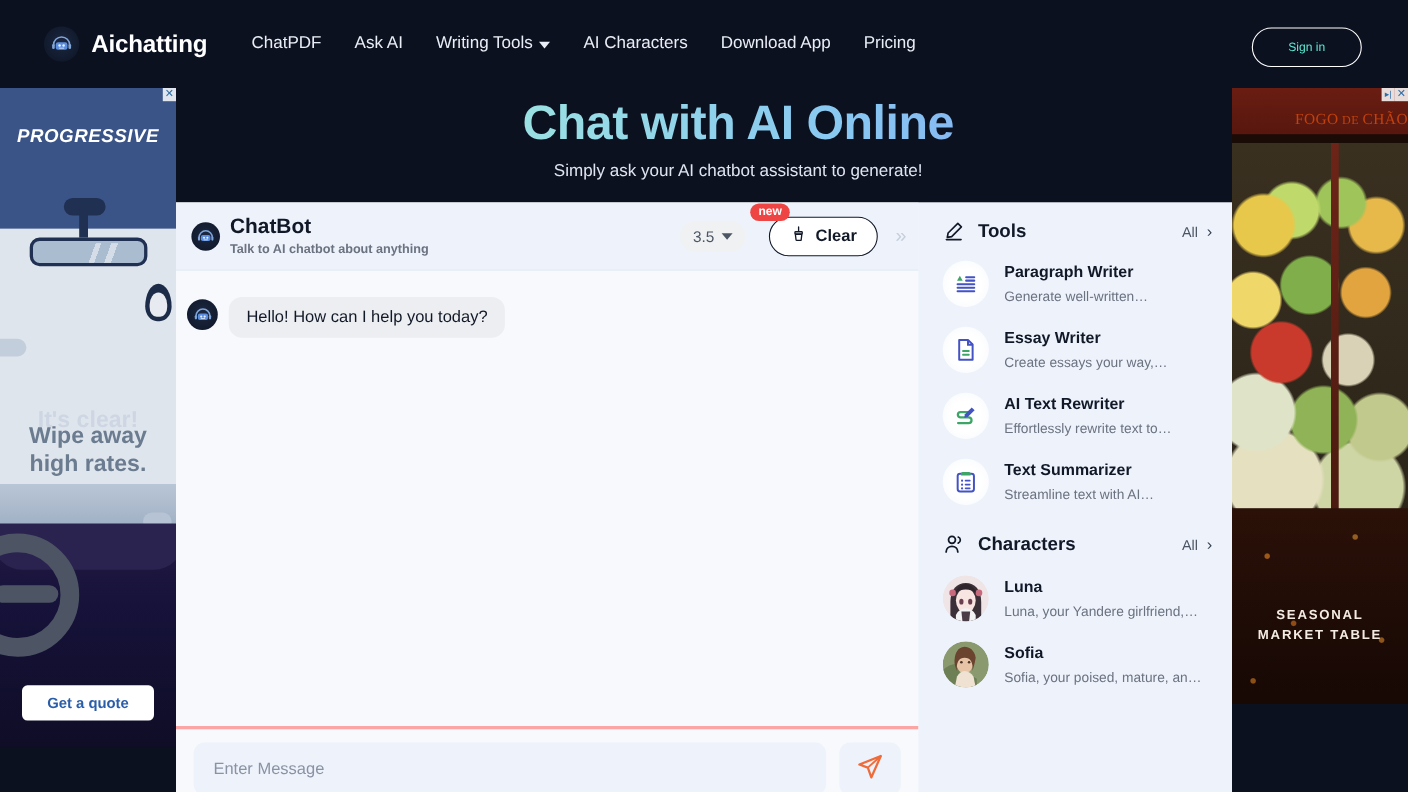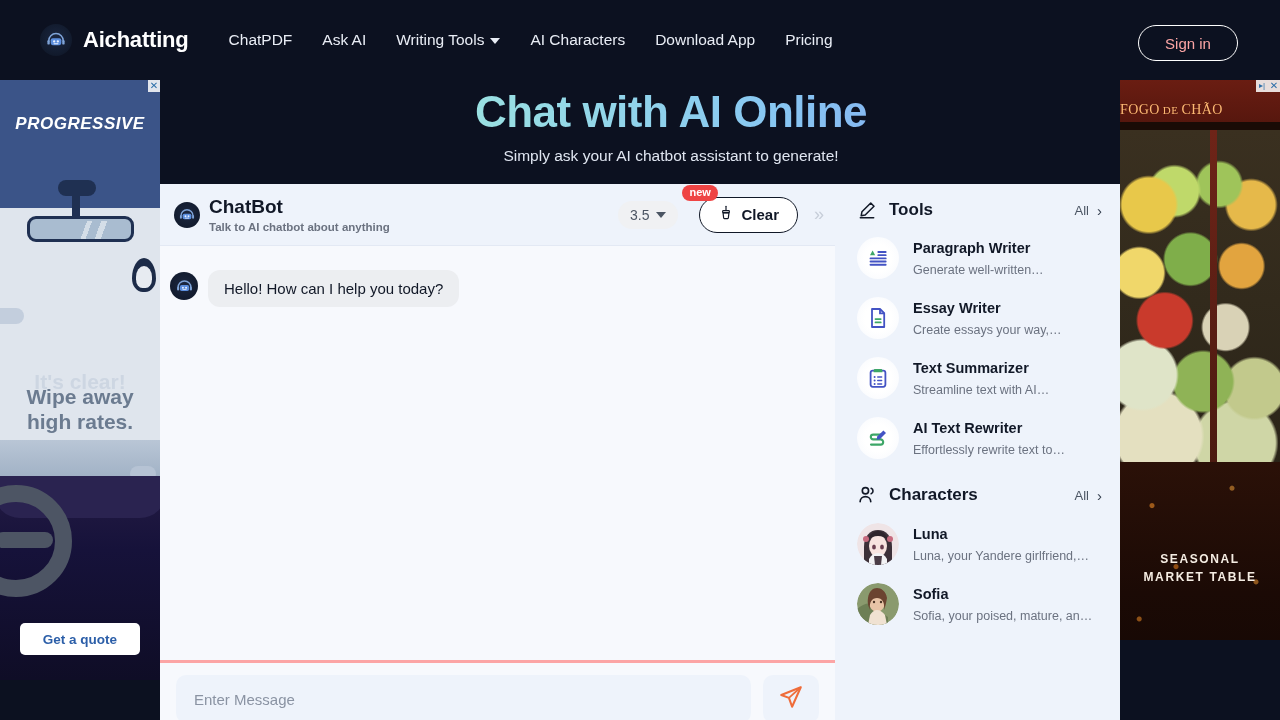--- a/index.html
+++ b/index.html
@@ -33,21 +33,21 @@
     display: flex; align-items: center; gap: 6px; cursor: pointer;
   }
   .caret-down {
     width: 0; height: 0; border-left: 5px solid transparent;
     border-right: 5px solid transparent; border-top: 6px solid #e9edf5;
     margin-top: 2px;
   }
   .signin {
     position: absolute; right: 42px; top: 25px;
     width: 100px; height: 36px; border: 1.5px solid #ffffff; border-radius: 18px;
-    color: #fca5a5; font-size: 15px; display: flex; align-items: center;
+    color: #5eead4; font-size: 11px; display: flex; align-items: center;
     justify-content: center; cursor: pointer; background: transparent;
   }
 
   
   .hero { position: absolute; top: 80px; left: 0; width: 1280px; height: 104px; text-align: center; margin-left: 31px; }
   .hero-title {
     margin-top: 0; padding-top: 2px;
     font-size: 44px; font-weight: bold; letter-spacing: -0.5px;
     background: linear-gradient(90deg, #8fd8ef 0%, #9fe8dd 28%, #88c7f2 58%, #7b7bf0 100%);
     -webkit-background-clip: text; background-clip: text; color: transparent;
@@ -236,22 +236,22 @@
     background: #ffffff; border-radius: 5px; display: flex; align-items: center;
     justify-content: center; color: #2b5ea8; font-size: 13.5px; font-weight: bold;
     cursor: pointer;
   }
   
   .fg-top {
     position: absolute; left: 0; top: 0; width: 160px; height: 42px;
     background: linear-gradient(180deg, #6a1d12 0%, #57170e 100%);
   }
   .fg-logo {
-    position: absolute; top: 22px; left: 0; width: 160px; text-align: left;
-    color: #fdba74; font-size: 14px; font-family: "Liberation Serif", serif;
+    position: absolute; top: 22px; left: 0; width: 160px; text-align: right;
+    color: #c2410c; font-size: 14px; font-family: "Liberation Serif", serif;
     letter-spacing: 0.4px;
   }
   .fg-logo .sm { font-size: 11px; }
   .fg-food {
     position: absolute; left: 0; top: 50px; width: 160px; height: 340px;
     background:
       radial-gradient(circle at 18% 22%, #e8c84a 0 9%, transparent 10%),
       radial-gradient(circle at 34% 18%, #bfd96a 0 8%, transparent 9%),
       radial-gradient(circle at 62% 16%, #9fc45a 0 7%, transparent 8%),
       radial-gradient(circle at 82% 22%, #e6b94a 0 8%, transparent 9%),
@@ -461,46 +461,46 @@
           </span>
           <span class="rail-txt">
             <span class="rail-name">Essay Writer</span>
             <span class="rail-desc" style="display:block">Create essays your way,…</span>
           </span>
         </div>
 
         <div class="rail-item">
           <span class="rail-ic">
             <svg width="24" height="24" viewBox="0 0 24 24" aria-hidden="true">
+              <path d="M5 18.6h9.6a2.6 2.6 0 000-5.2H7.2a2.4 2.4 0 010-4.8H16" fill="none" stroke="#3da667" stroke-width="2.1" stroke-linecap="round"></path>
+              <path d="M17.4 4.4l2.6 2.6-6.2 6.2-3.2.6.6-3.2z" fill="#4353c4"></path>
+            </svg>
+          </span>
+          <span class="rail-txt">
+            <span class="rail-name">AI Text Rewriter</span>
+            <span class="rail-desc" style="display:block">Effortlessly rewrite text to…</span>
+          </span>
+        </div>
+
+        <div class="rail-item">
+          <span class="rail-ic">
+            <svg width="24" height="24" viewBox="0 0 24 24" aria-hidden="true">
               <rect x="4.6" y="4.6" width="14.8" height="16.2" rx="2.2" fill="none" stroke="#4353c4" stroke-width="1.8"></rect>
               <path d="M9 3h6a1.4 1.4 0 011.4 1.4v1.8H7.6V4.4A1.4 1.4 0 019 3z" fill="#3da667"></path>
               <circle cx="8.6" cy="11" r="1" fill="#4353c4"></circle>
               <circle cx="8.6" cy="14.6" r="1" fill="#4353c4"></circle>
               <circle cx="8.6" cy="18" r="1" fill="#4353c4"></circle>
               <rect x="11" y="10.2" width="5.4" height="1.5" rx="0.75" fill="#4353c4"></rect>
               <rect x="11" y="13.8" width="5.4" height="1.5" rx="0.75" fill="#4353c4"></rect>
               <rect x="11" y="17.2" width="5.4" height="1.5" rx="0.75" fill="#4353c4"></rect>
             </svg>
           </span>
           <span class="rail-txt">
             <span class="rail-name">Text Summarizer</span>
             <span class="rail-desc" style="display:block">Streamline text with AI…</span>
-          </span>
-        </div>
-
-        <div class="rail-item">
-          <span class="rail-ic">
-            <svg width="24" height="24" viewBox="0 0 24 24" aria-hidden="true">
-              <path d="M5 18.6h9.6a2.6 2.6 0 000-5.2H7.2a2.4 2.4 0 010-4.8H16" fill="none" stroke="#3da667" stroke-width="2.1" stroke-linecap="round"></path>
-              <path d="M17.4 4.4l2.6 2.6-6.2 6.2-3.2.6.6-3.2z" fill="#4353c4"></path>
-            </svg>
-          </span>
-          <span class="rail-txt">
-            <span class="rail-name">AI Text Rewriter</span>
-            <span class="rail-desc" style="display:block">Effortlessly rewrite text to…</span>
           </span>
         </div>
       </div>
 
       <div class="rail-head rail-sec2">
         <span class="ic">
           <svg width="22" height="22" viewBox="0 0 24 24" aria-hidden="true">
             <circle cx="9.2" cy="7.4" r="3.4" fill="none" stroke="#111827" stroke-width="1.8"></circle>
             <path d="M3.4 19.4c0-3.3 2.6-5.6 5.8-5.6s5.8 2.3 5.8 5.6" fill="none" stroke="#111827" stroke-width="1.8" stroke-linecap="round"></path>
             <path d="M15.4 4.6a3.2 3.2 0 010 6" fill="none" stroke="#111827" stroke-width="1.7" stroke-linecap="round"></path>

